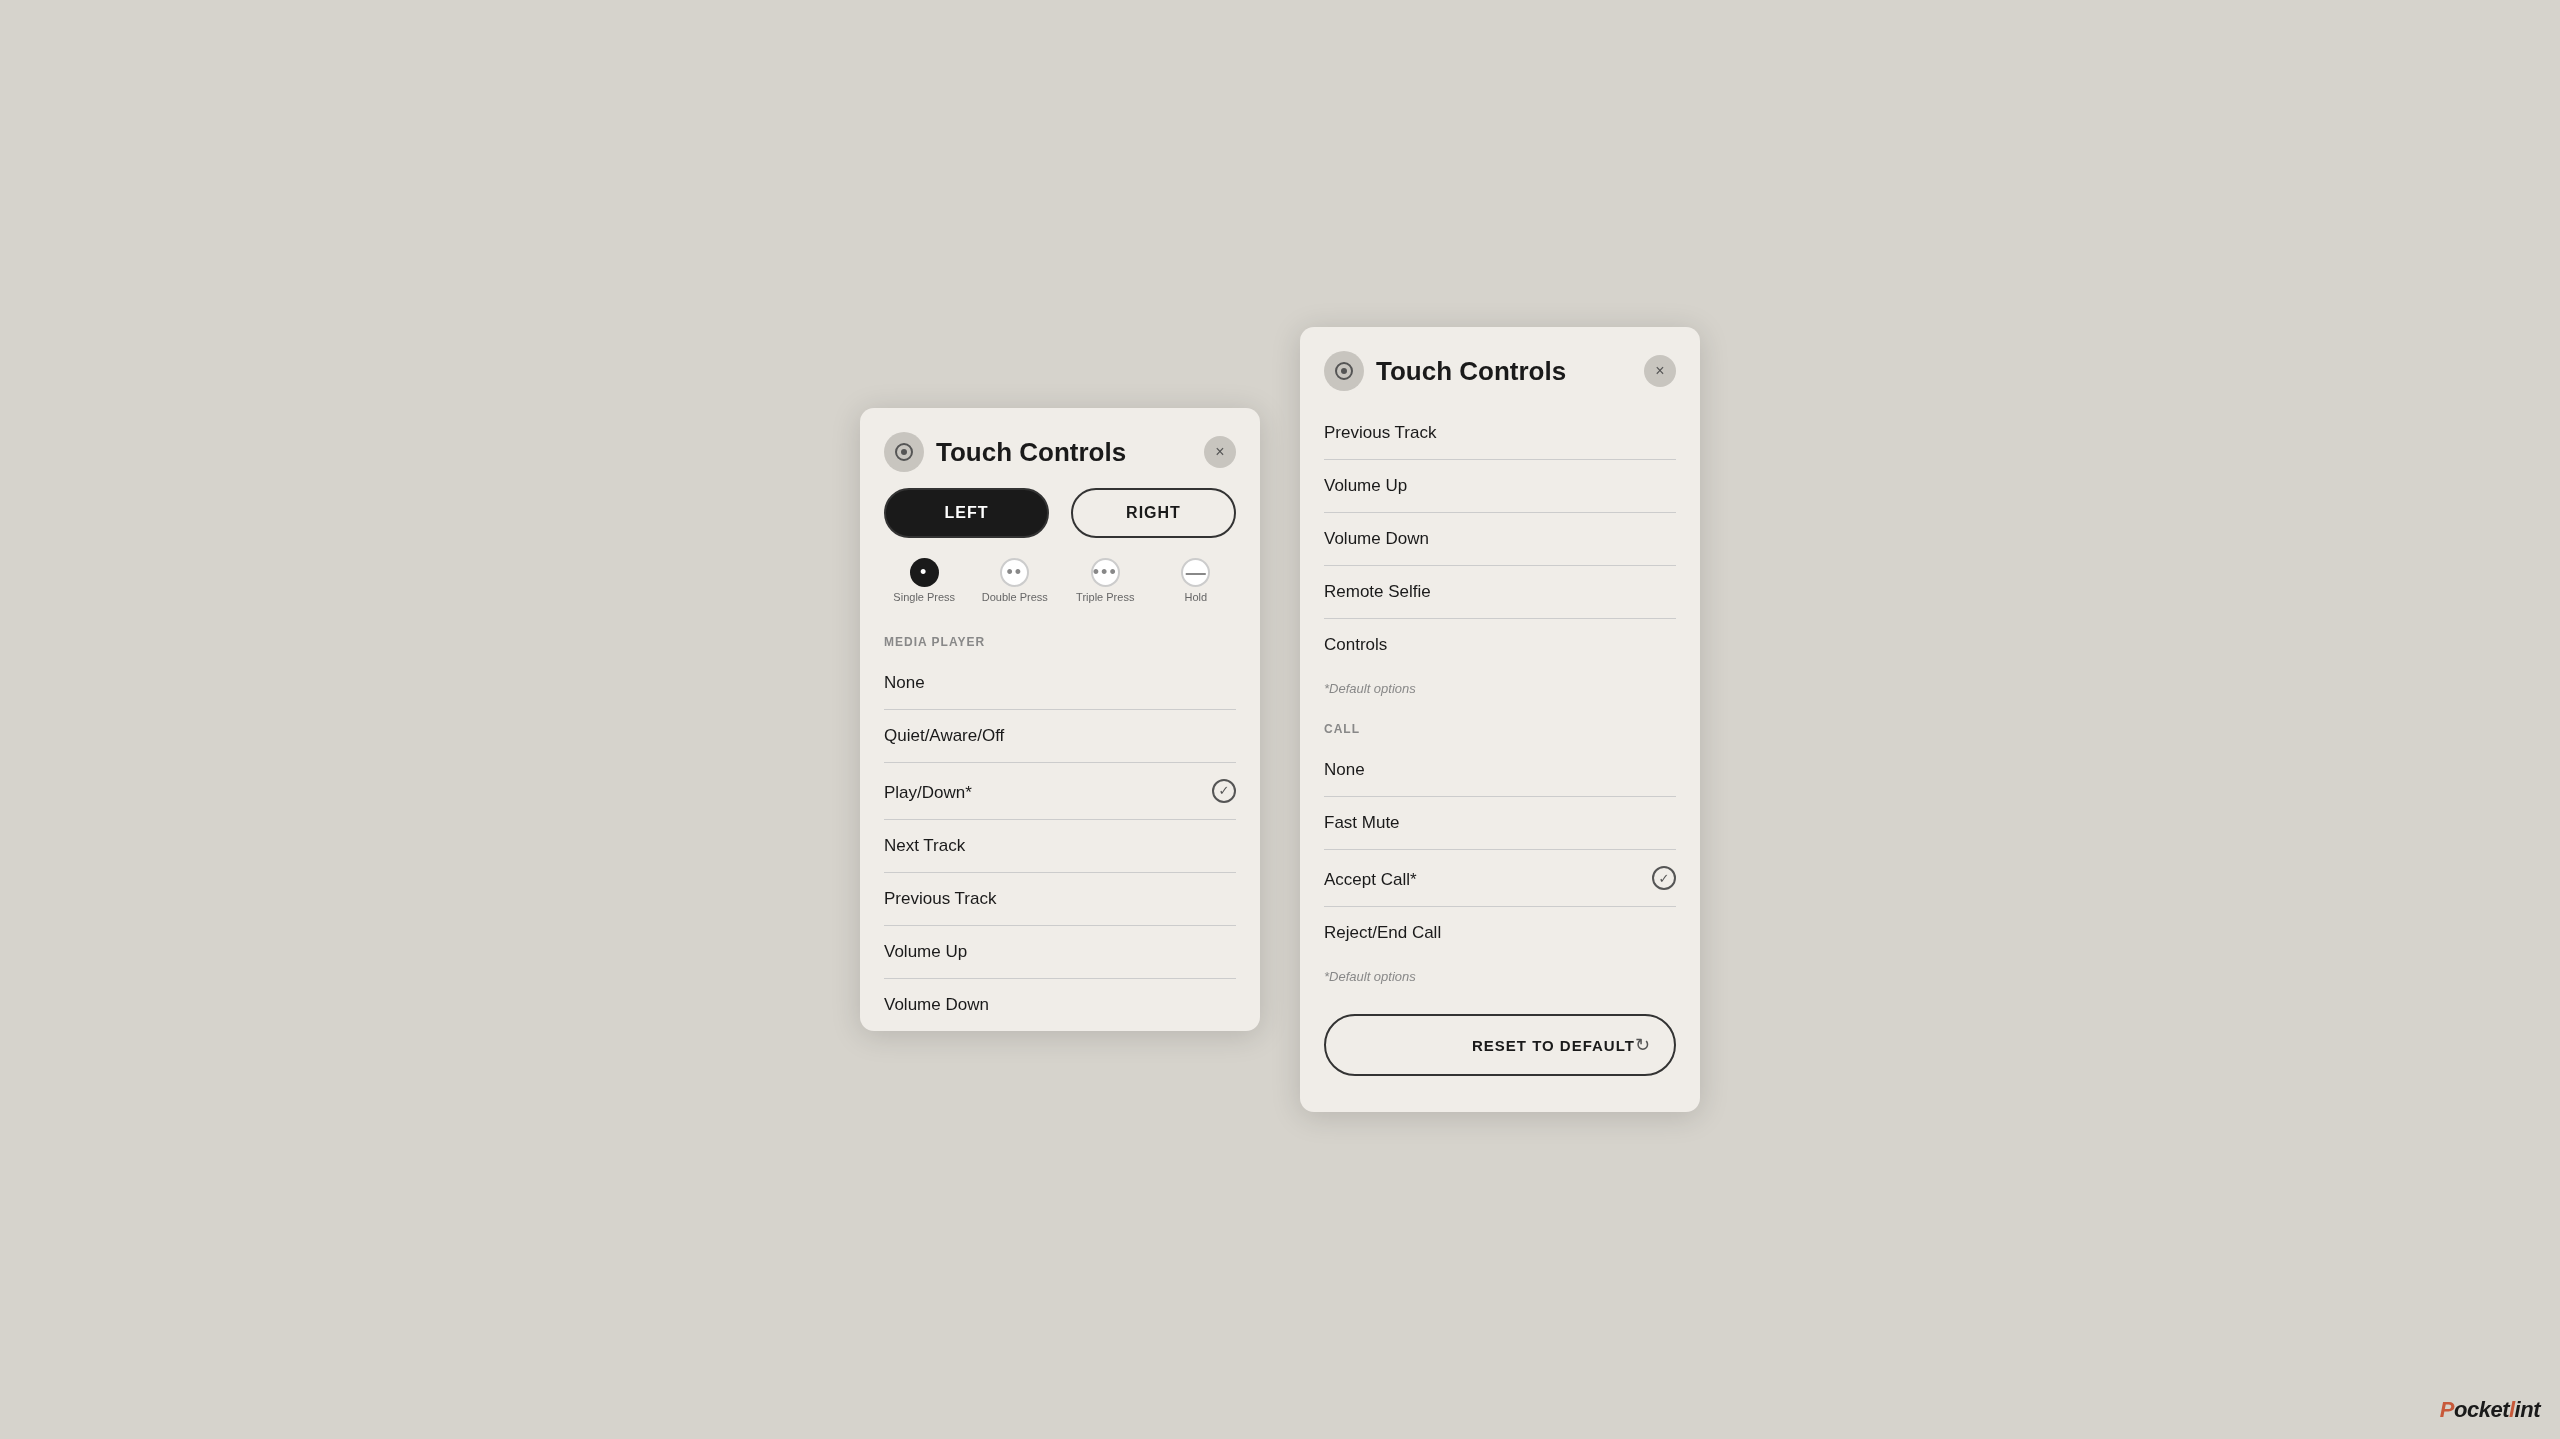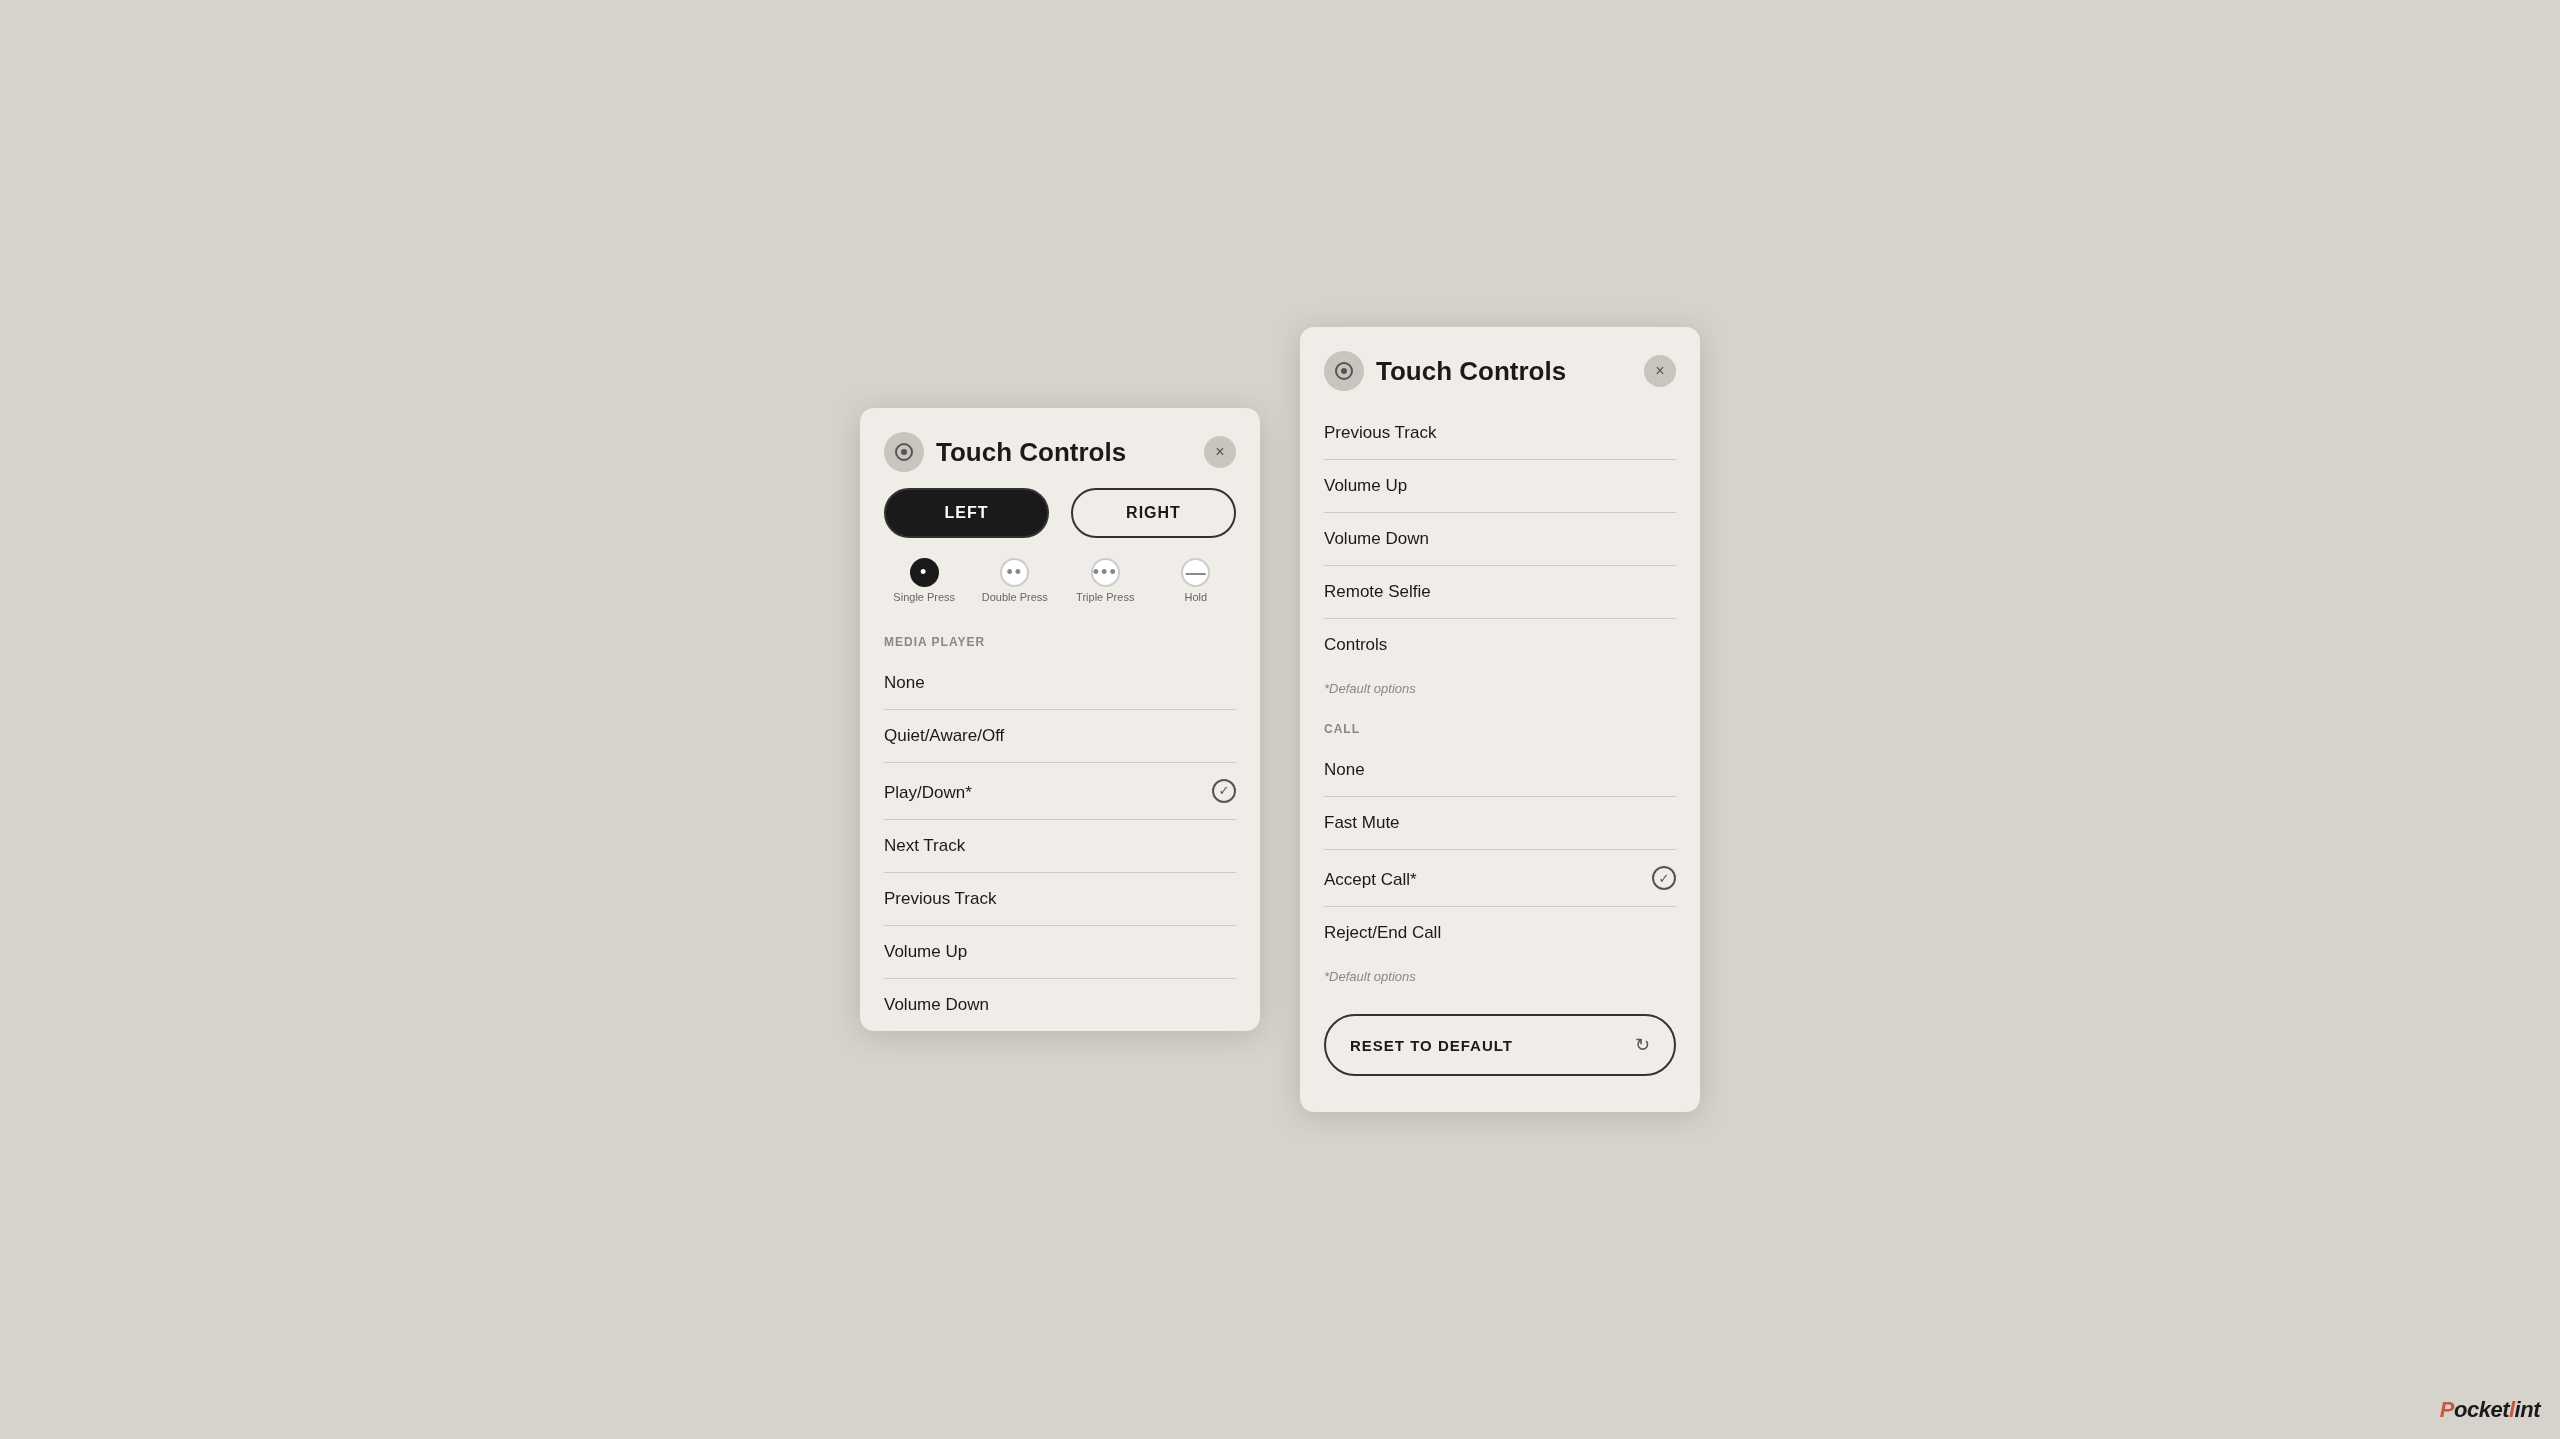--- a/index.html
+++ b/index.html
@@ -205,21 +205,21 @@
       padding: 10px 24px 14px 24px;
       font-size: 13px;
       color: #888;
       font-style: italic;
     }
 
     .reset-btn {
       margin: 16px 24px 36px 24px;
       display: flex;
       align-items: center;
-      justify-content: space-between;
+      justify-content: flex-end;
       padding: 18px 24px;
       border: 2px solid #333;
       border-radius: 50px;
       background: transparent;
       cursor: pointer;
       width: calc(100% - 48px);
     }
 
     .reset-label {
       font-size: 15px;

